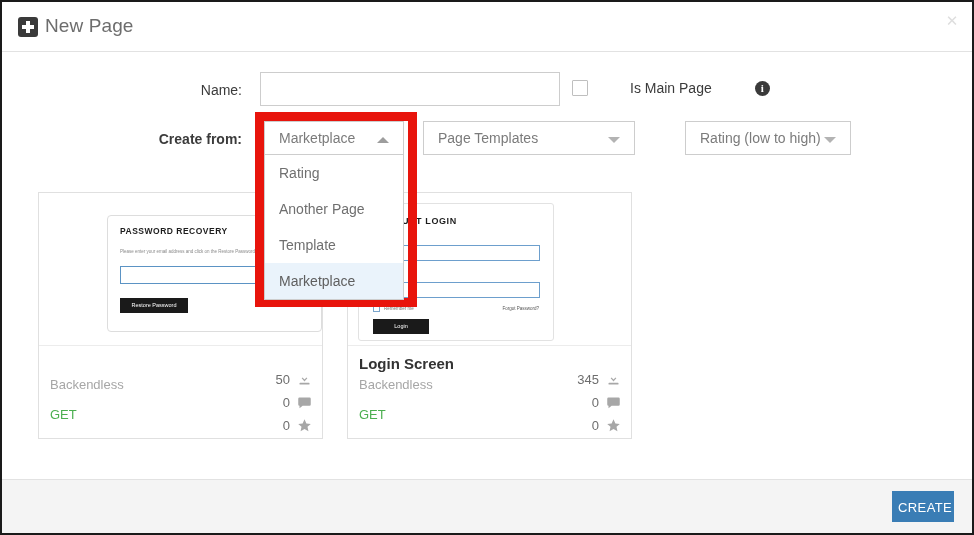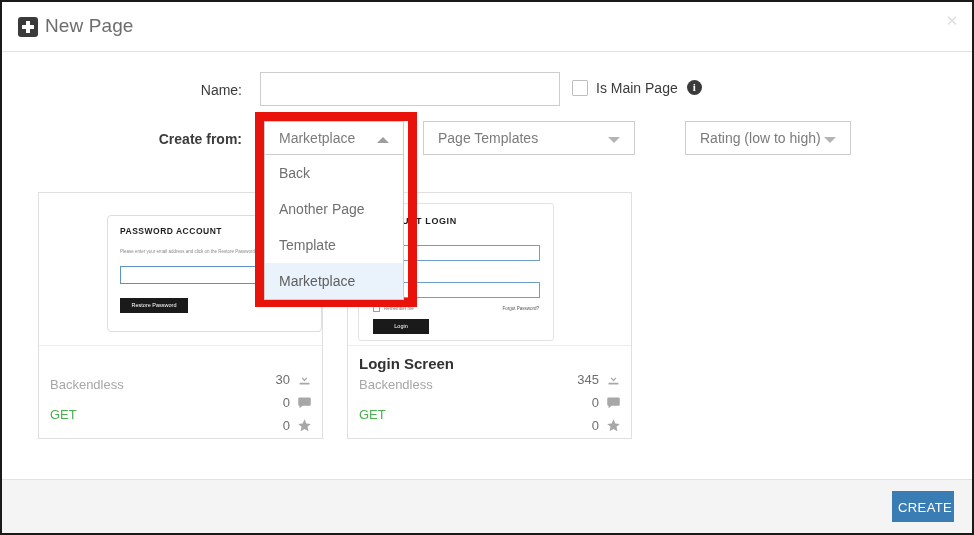--- a/index.html
+++ b/index.html
@@ -109,21 +109,22 @@
     font-size: 14px;
     color: #333;
     padding: 0 8px;
     outline: none;
   }
 
   .checkbox-wrap {
     position: absolute;
     left: 570px; top: 28px;
     display: flex;
-    align-items: flex-start;
+    align-items: flex-end;
+    gap: 34px;
   }
   .cbx {
     width: 16px; height: 16px;
     border: 1px solid #bfbfbf;
     background: #fff;
     box-sizing: border-box;
     border-radius: 1px;
     cursor: pointer;
   }
   .cbx-label {
@@ -447,53 +448,53 @@
       <span class="info-icon">i</span>
     </div>
 
     <div class="label label-create">Create from:</div>
 
     <div class="sel sel-createfrom">
       <span class="sel-text">Marketplace</span>
       <span class="chev chev-up"></span>
     </div>
     <div class="dropdown-list">
-      <div class="dd-item">Back</div>
+      <div class="dd-item">Rating</div>
       <div class="dd-item">Another Page</div>
       <div class="dd-item">Template</div>
       <div class="dd-item selected">Marketplace</div>
     </div>
 
     <div class="red-box"></div>
 
     <div class="sel sel-category">
       <span class="sel-text">Page Templates</span>
       <span class="chev chev-down"></span>
     </div>
 
     <div class="sel sel-sort">
       <span class="sel-text">Rating (low to high)</span>
       <span class="chev chev-down"></span>
     </div>
 
     <div class="card card-1">
       <div class="thumb">
         <div class="pw-panel">
-          <div class="pw-title">PASSWORD ACCOUNT</div>
+          <div class="pw-title">PASSWORD RECOVERY</div>
           <div class="pw-desc">Please enter your email address and click on the Restore Password button.</div>
           <div class="pw-input"></div>
           <div class="pw-btn">Restore Password</div>
           <div class="pw-link">Back to Login</div>
         </div>
       </div>
       <div class="card-author">Backendless</div>
       <div class="card-get">GET</div>
       <div class="stats">
         <div class="stat-row">
-          <span class="stat-val">30</span>
+          <span class="stat-val">50</span>
           <svg class="stat-ico" viewBox="0 0 24 24">
             <path d="M12 3v9l-3.2-3.2-1.3 1.3L12 15l4.5-4.9-1.3-1.3L12 12V3z"></path>
             <rect x="4" y="17" width="16" height="3" rx="1"></rect>
           </svg>
         </div>
         <div class="stat-row">
           <span class="stat-val">0</span>
           <svg class="stat-ico" viewBox="0 0 24 24">
             <path d="M4 4h16a2 2 0 012 2v9a2 2 0 01-2 2H9l-5 4v-4a2 2 0 01-2-2V6a2 2 0 012-2z"></path>
           </svg>

